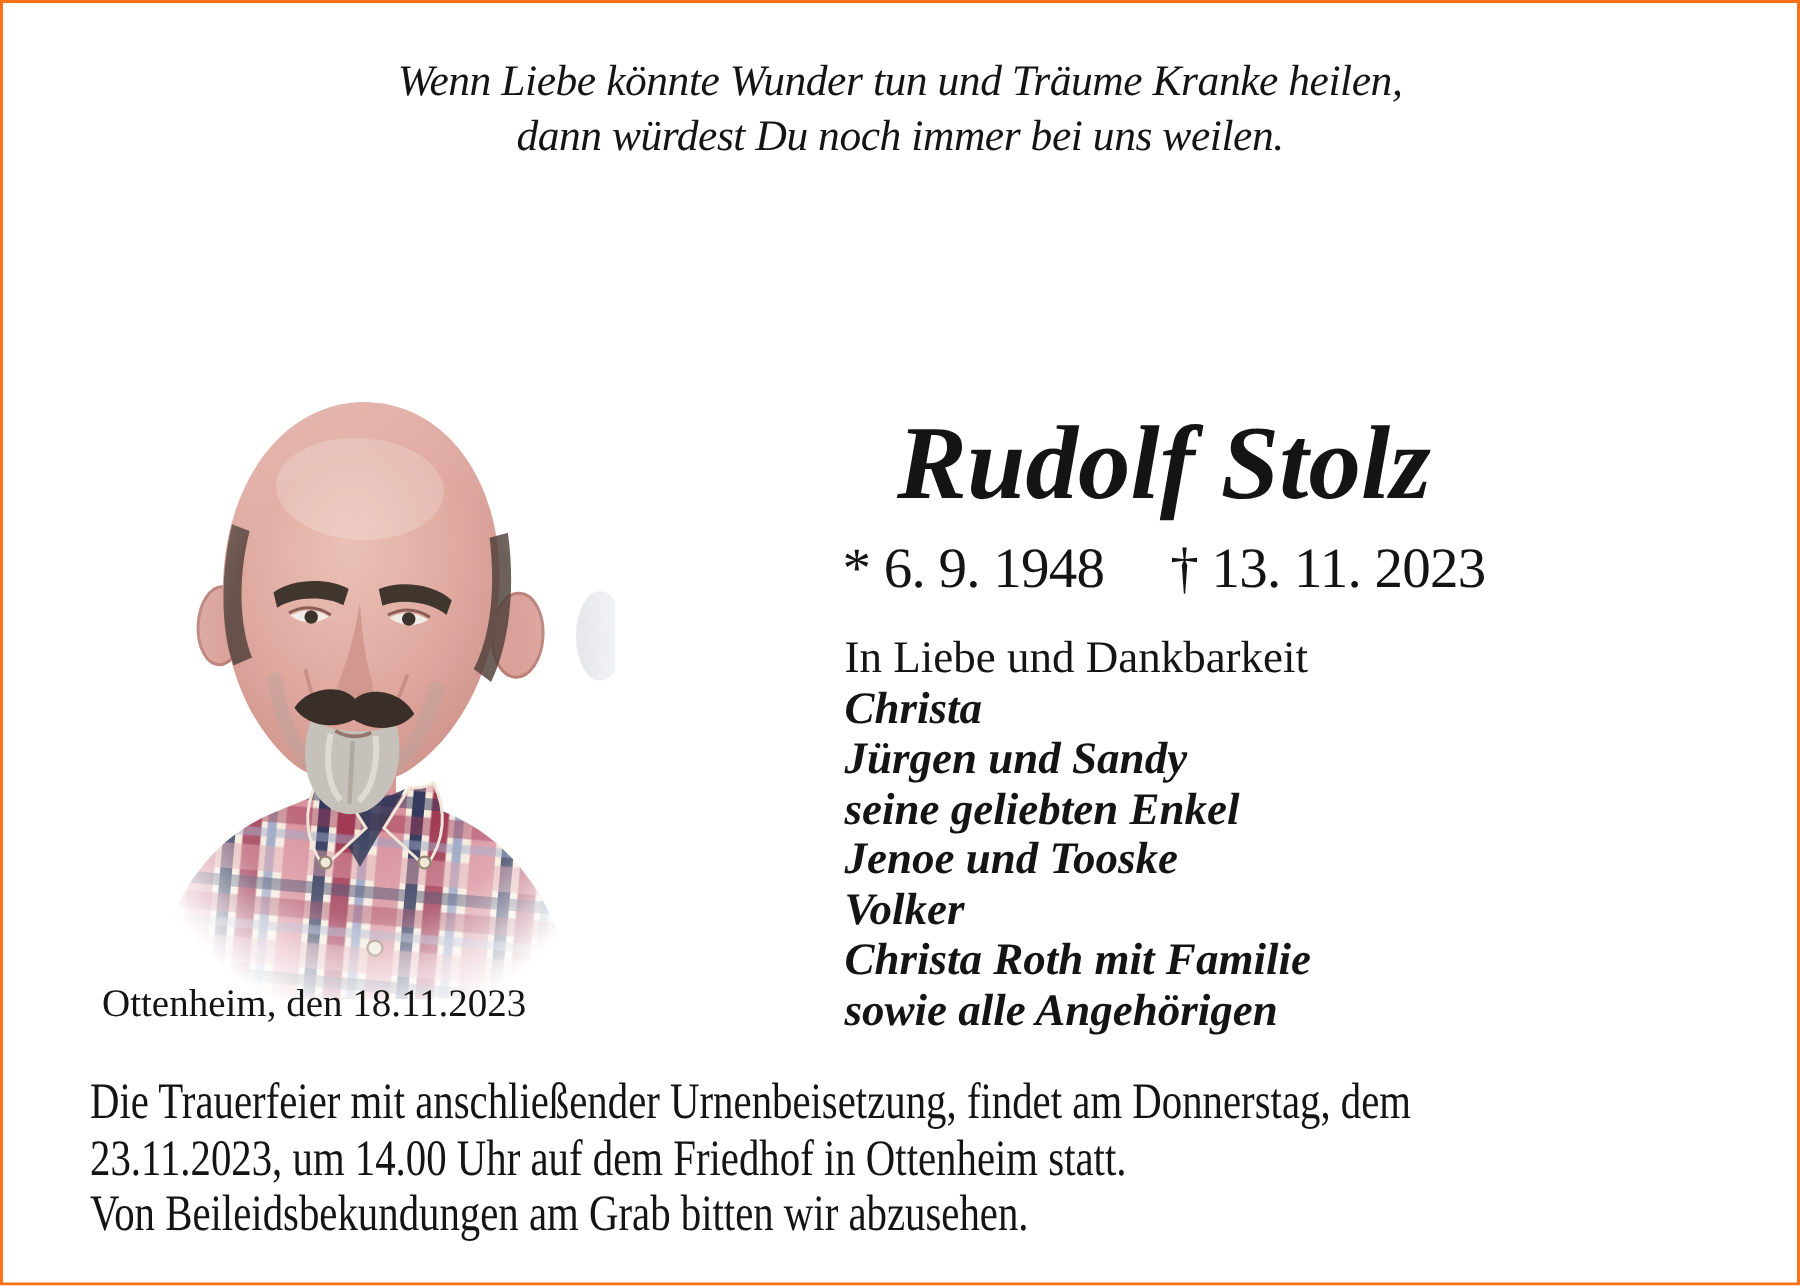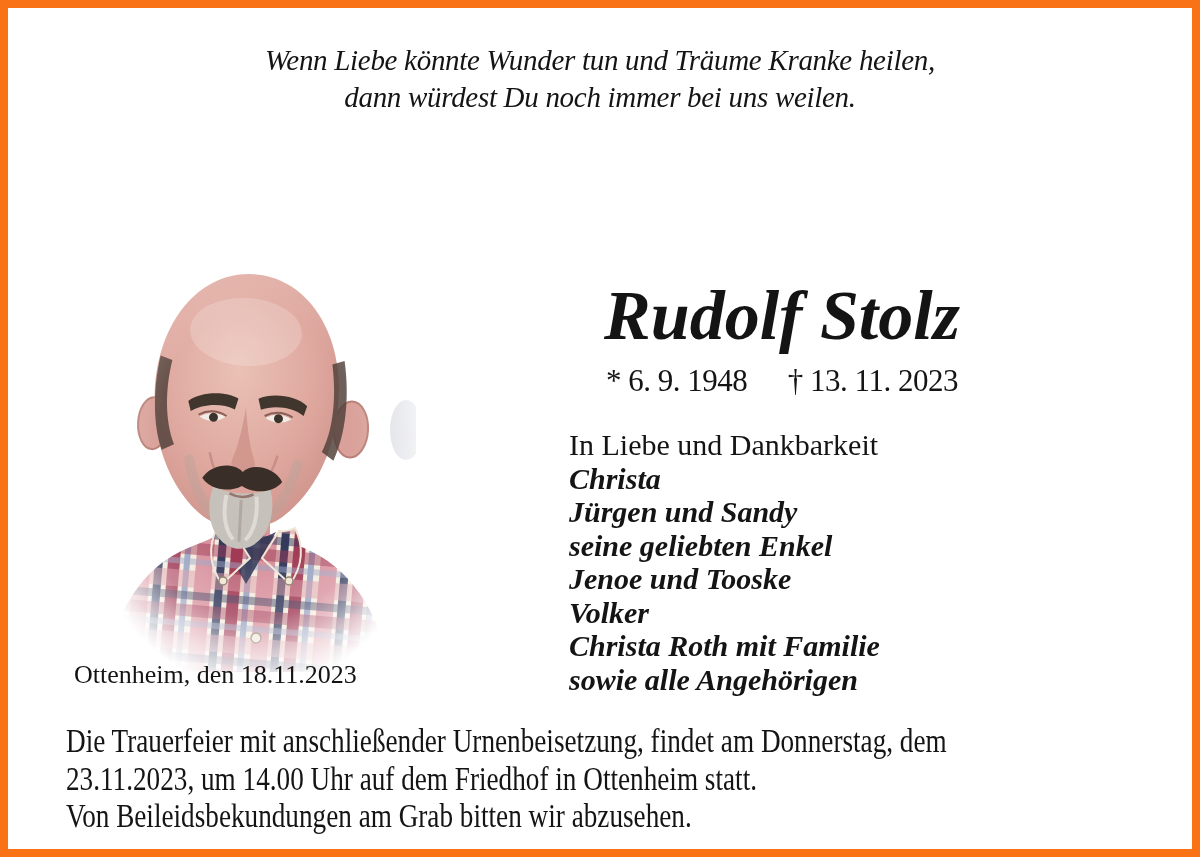--- a/index.html
+++ b/index.html
@@ -2,21 +2,21 @@
 <html><head>
 <meta charset="utf-8">
 <style>
   html, body { margin: 0; padding: 0; background: #ffffff; }
   .page {
     position: relative;
     width: 1200px;
     height: 857px;
     box-sizing: border-box;
     background: #ffffff;
-    border: 8px solid #f97316;
+    border: 2px solid #f97316;
     font-family: "Liberation Serif", serif;
     color: #141414;
     overflow: hidden;
   }
   .verse {
     position: absolute;
     top: 34px; left: 0; width: 100%;
     text-align: center;
     font-style: italic;
     font-size: 29px;
@@ -43,21 +43,21 @@
     text-align: center;
   }
   .name {
     font-weight: bold;
     font-style: italic;
     font-size: 70px;
     line-height: 88px;
     white-space: nowrap;
   }
   .dates {
-    font-size: 31px;
+    font-size: 38px;
     margin-top: 3px;
     white-space: nowrap;
     letter-spacing: -0.5px;
   }
   .dates .gap { display: inline-block; width: 26px; }
   .family {
     position: absolute;
     left: 561px; top: 420px;
     font-size: 30px;
     line-height: 33.5px;

